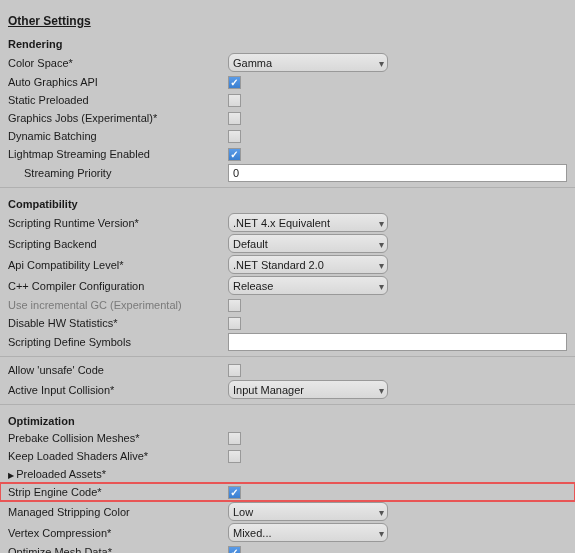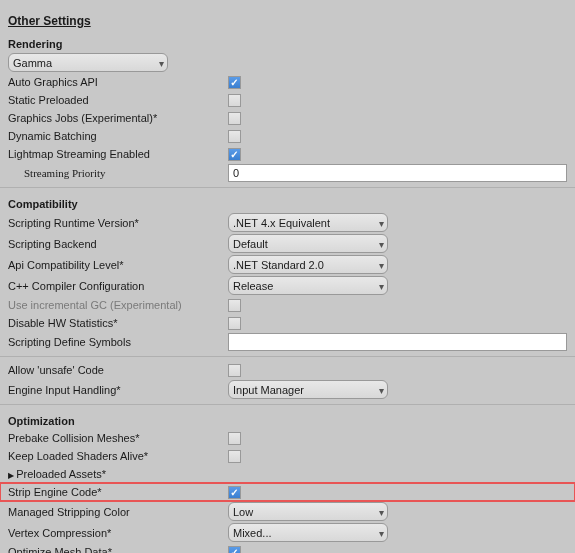--- a/index.html
+++ b/index.html
@@ -40,21 +40,20 @@
 
     .row-label {
       flex: 0 0 220px;
       font-size: 11px;
       color: #1a1a1a;
       white-space: nowrap;
     }
 
     .row-label.indented {
       padding-left: 16px;
-      font-family: Liberation Serif, serif;
     }
 
     .row-label.disabled {
       color: #7a7a7a;
     }
 
     .row-control {
       flex: 1;
       display: flex;
       align-items: center;
@@ -160,20 +159,21 @@
 </head>
 <body>
 
 <div class="container">
 
   <div class="page-title">Other Settings</div>
 
   <div class="sub-section-header">Rendering</div>
 
   <div class="row">
+    <div class="row-label">Color Space*</div>
     <div class="row-control">
       <div class="dropdown-wrapper">
         <select class="dropdown">
           <option>Gamma</option>
           <option>Linear</option>
         </select>
       </div>
     </div>
   </div>
 
@@ -297,21 +297,21 @@
   <div class="divider"></div>
 
   <div class="row">
     <div class="row-label">Allow 'unsafe' Code</div>
     <div class="row-control">
       <div class="checkbox"></div>
     </div>
   </div>
 
   <div class="row">
-    <div class="row-label">Engine Input Handling*</div>
+    <div class="row-label">Active Input Collision*</div>
     <div class="row-control">
       <div class="dropdown-wrapper">
         <select class="dropdown">
           <option>Input Manager</option>
           <option>Input System Package</option>
           <option>Both</option>
         </select>
       </div>
     </div>
   </div>

